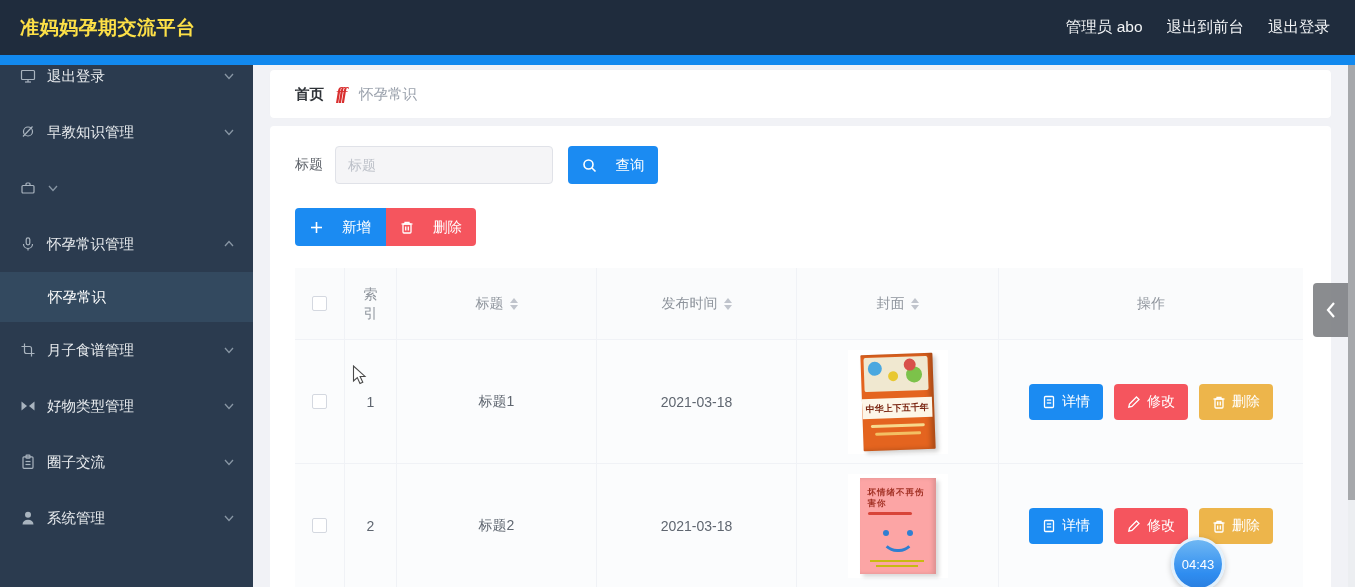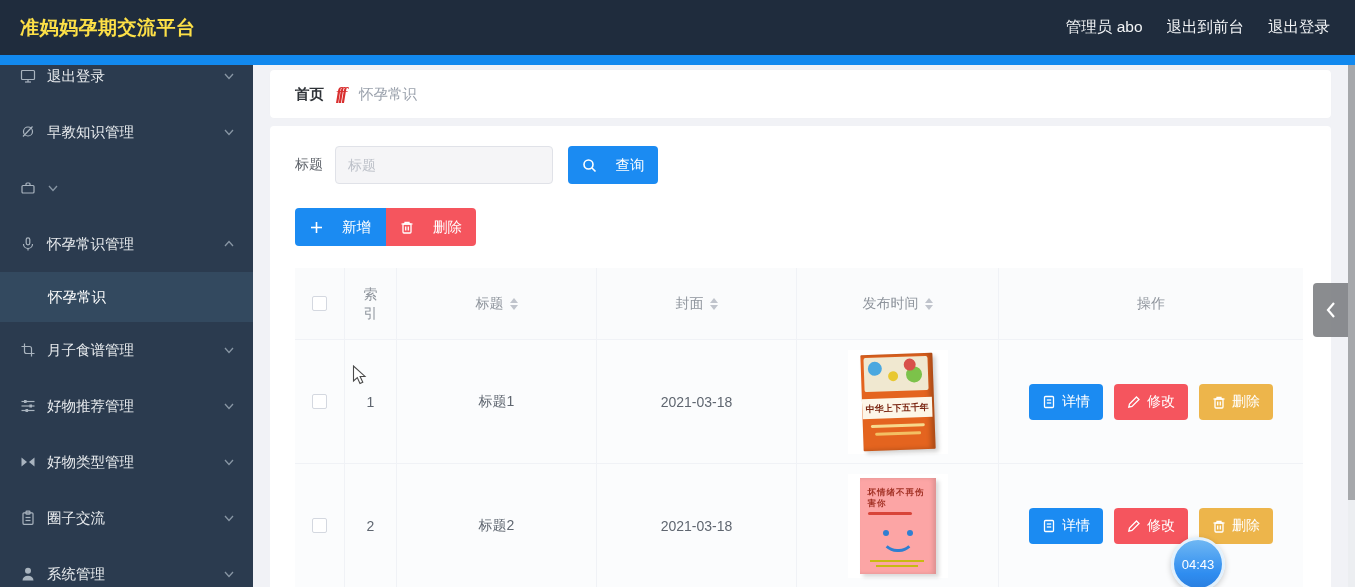--- a/index.html
+++ b/index.html
@@ -181,34 +181,20 @@
       <svg class="mi-icon" viewBox="0 0 16 16" fill="none" stroke="currentColor" stroke-width="1.2">
           <path d="M4.5,1.5 V9.5 a2,2 0 0 0 2,2 H14.5"></path>
           <path d="M1.5,4.5 H9.5 a2,2 0 0 1 2,2 V14.5"></path>
         </svg>
       <span class="mi-label">月子食谱管理</span>
       <svg class="chev" viewBox="0 0 12 12" fill="none" stroke="currentColor" stroke-width="1.3">
           <polyline points="2,4 6,8.5 10,4"></polyline>
         </svg>
     </div>
 
-    <div class="menu-item">
-      <svg class="mi-icon" viewBox="0 0 16 16" fill="none" stroke="currentColor" stroke-width="1.2">
-          <line x1="1.5" y1="3.5" x2="14.5" y2="3.5"></line>
-          <line x1="1.5" y1="8" x2="14.5" y2="8"></line>
-          <line x1="1.5" y1="12.5" x2="14.5" y2="12.5"></line>
-          <rect x="4" y="2" width="2.6" height="3" fill="currentColor" stroke="none"></rect>
-          <rect x="9.4" y="6.5" width="2.6" height="3" fill="currentColor" stroke="none"></rect>
-          <rect x="5.5" y="11" width="2.6" height="3" fill="currentColor" stroke="none"></rect>
-        </svg>
-      <span class="mi-label">好物推荐管理</span>
-      <svg class="chev" viewBox="0 0 12 12" fill="none" stroke="currentColor" stroke-width="1.3">
-          <polyline points="2,4 6,8.5 10,4"></polyline>
-        </svg>
-    </div>
 
     <div class="menu-item">
       <svg class="mi-icon" viewBox="0 0 16 16" fill="currentColor">
           <polygon points="1.5,3.5 7,8 1.5,12.5"></polygon>
           <polygon points="14.5,3.5 9,8 14.5,12.5"></polygon>
         </svg>
       <span class="mi-label">好物类型管理</span>
       <svg class="chev" viewBox="0 0 12 12" fill="none" stroke="currentColor" stroke-width="1.3">
           <polyline points="2,4 6,8.5 10,4"></polyline>
         </svg>
@@ -292,28 +278,28 @@
         <span>索引</span>
       </div>
       <div class="cell hc hc-sortable">
         <span>标题</span>
         <span class="caret">
             <i class="up"></i>
             <i class="dn"></i>
           </span>
       </div>
       <div class="cell hc hc-sortable">
-        <span>封面</span>
+        <span>发布时间</span>
         <span class="caret">
             <i class="up"></i>
             <i class="dn"></i>
           </span>
       </div>
       <div class="cell hc hc-sortable">
-        <span>发布时间</span>
+        <span>封面</span>
         <span class="caret">
             <i class="up"></i>
             <i class="dn"></i>
           </span>
       </div>
       <div class="cell hc">
         <span>操作</span>
       </div>
 
       <div class="cell dc">

